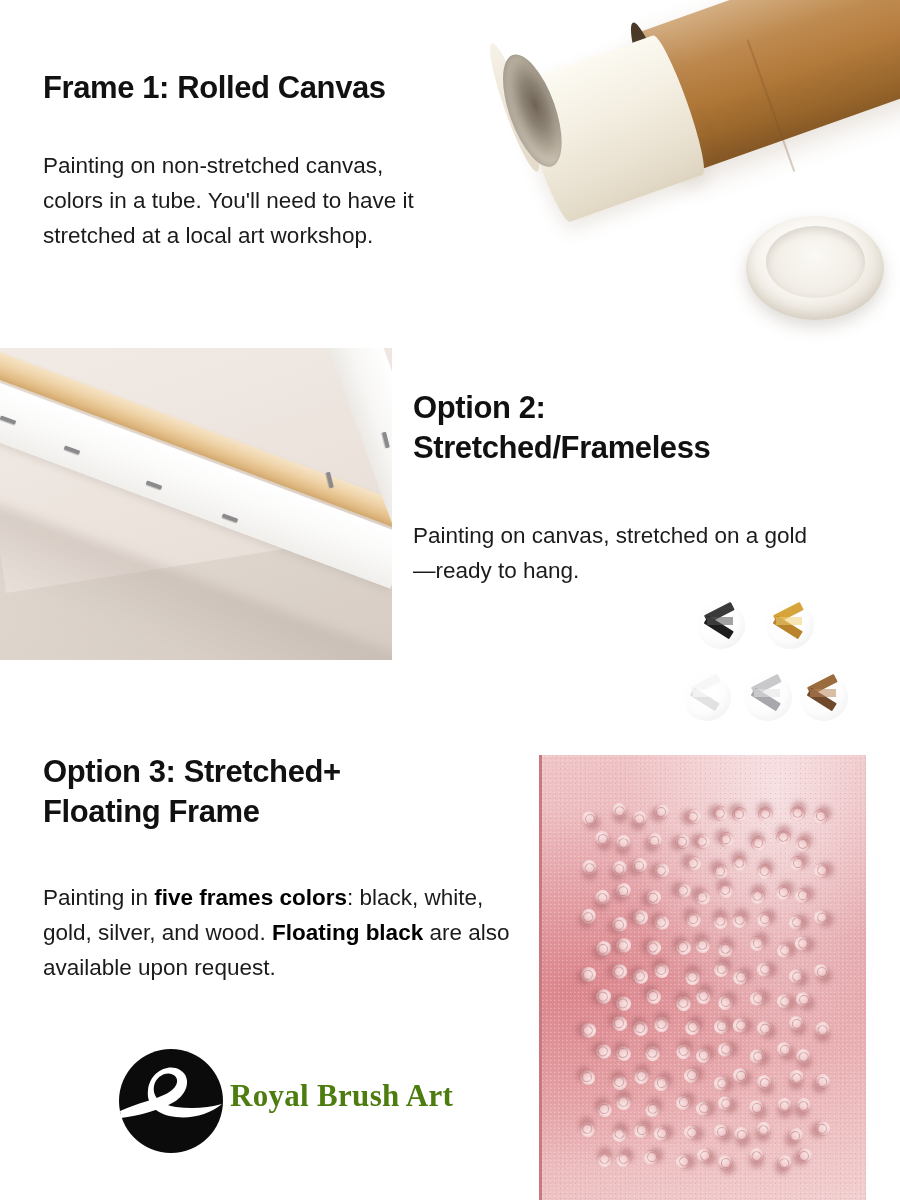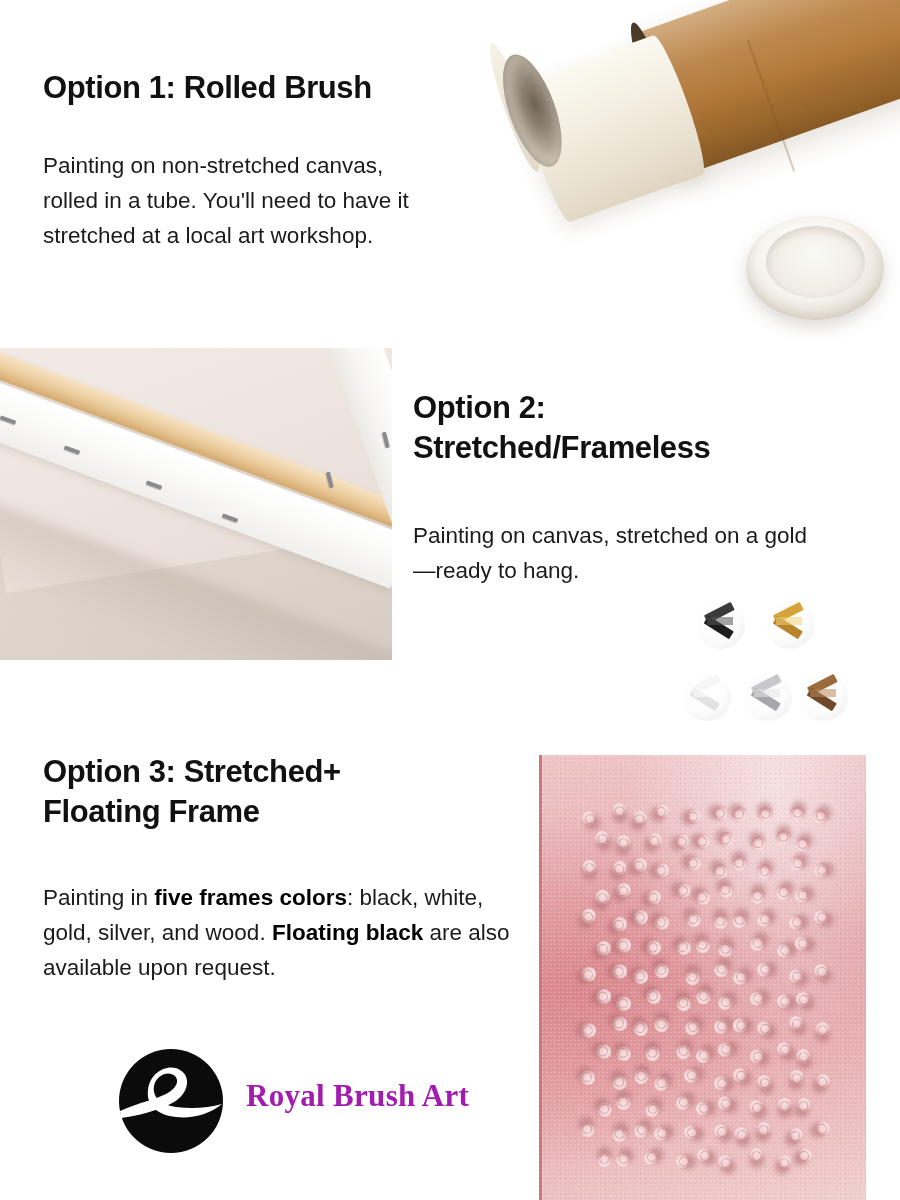--- a/index.html
+++ b/index.html
@@ -185,45 +185,45 @@
   }
   .bump:after{
     content:"";position:absolute;left:3px;top:3px;width:8px;height:8px;border-radius:50%;
     border:1.2px solid rgba(180,110,115,.5);
   }
 
   
   .logo-wrap{position:absolute;left:118px;top:1048px;width:380px;height:108px;}
   .logo-mark{position:absolute;left:0;top:0;width:106px;height:106px;}
   .logo-text{
-    position:absolute;left:128px;top:30px;
+    position:absolute;left:112px;top:30px;
     font-family:"Liberation Serif", serif;
-    font-size:31px;font-weight:bold;letter-spacing:.3px;color:#a21caf;
+    font-size:31px;font-weight:bold;letter-spacing:.3px;color:#4d7c0f;
   }
 </style>
 </head>
 <body>
 
 <div class="page">
 
   <div>
 
     <div class="tube-photo">
       <div class="tube-body"></div>
       <div class="tube-seam"></div>
       <div class="tube-rim"></div>
       <div class="canvas-roll"></div>
       <div class="canvas-lip"></div>
       <div class="canvas-roll-end"></div>
       <div class="tube-cap"></div>
       <div class="tube-cap-inner"></div>
     </div>
 
-    <h2 class="opt-title" style="left:43px;top:68px;width:440px;">Option 1: Rolled Brush</h2>
-    <p class="opt-body" style="left:43px;top:148px;width:400px;">Painting on non-stretched canvas, rolled in a tube. You'll need to have it stretched at a local art workshop.</p>
+    <h2 class="opt-title" style="left:43px;top:68px;width:440px;">Frame 1: Rolled Canvas</h2>
+    <p class="opt-body" style="left:43px;top:148px;width:400px;">Painting on non-stretched canvas, colors in a tube. You'll need to have it stretched at a local art workshop.</p>
   </div>
 
   <div>
 
     <div class="canvas-photo">
       <div class="cp-backcloth"></div>
       <div class="cp-bar-top"></div>
       <div class="cp-bar-right"></div>
       <div class="cp-edge-left"></div>
       <div class="cp-edge-right"></div>

